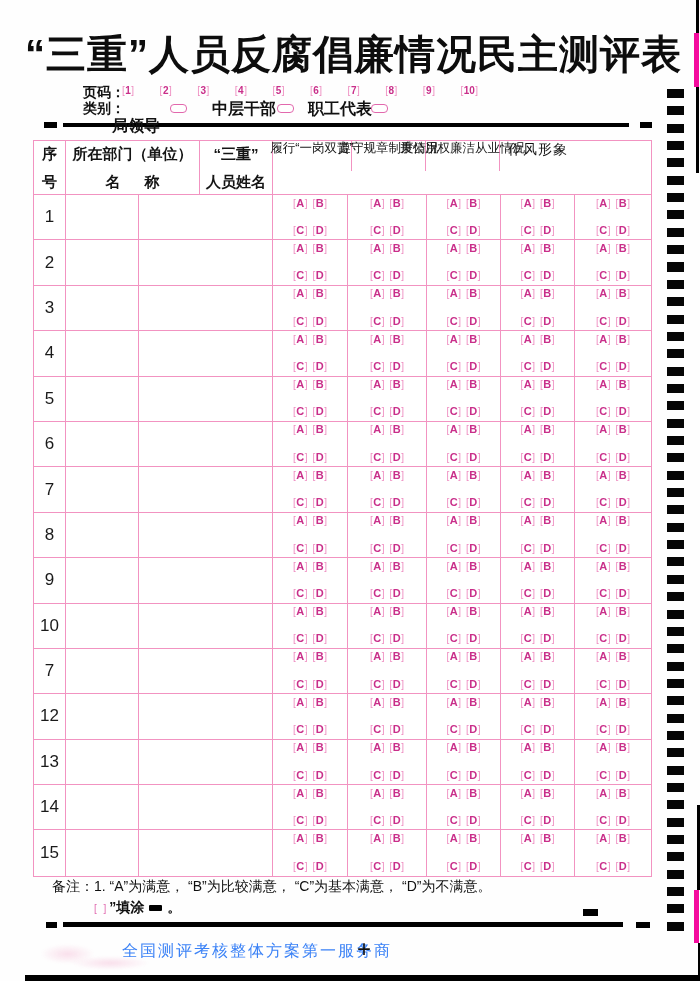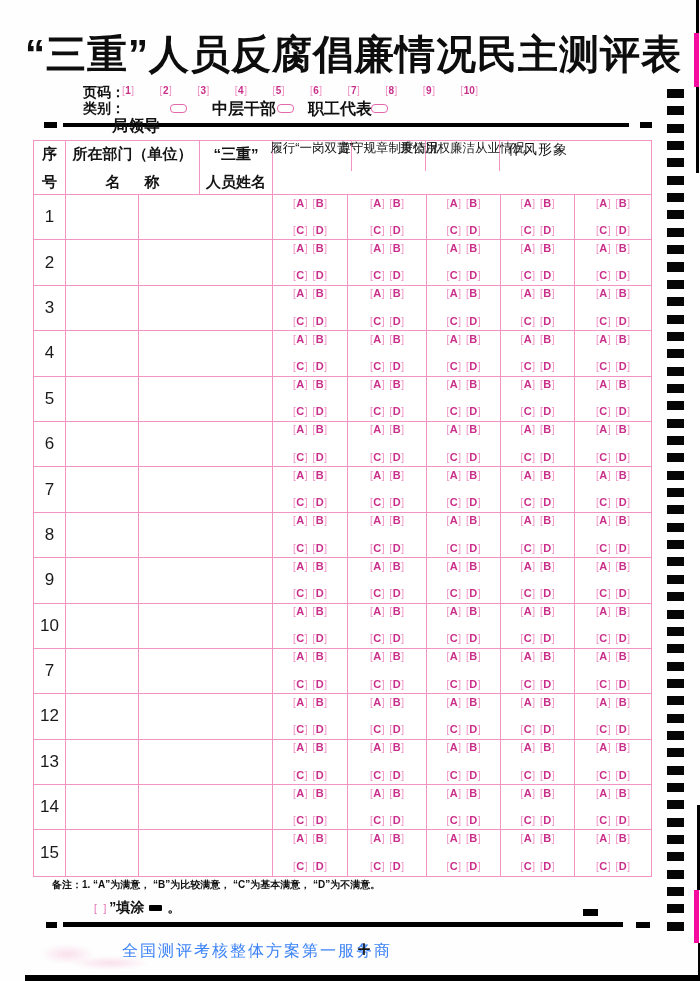--- a/index.html
+++ b/index.html
@@ -54,21 +54,21 @@
   .trow:last-child{border-bottom:none}
   .c{border-right:1px solid #f293c1;height:100%}
   .ci{width:32px;display:flex;align-items:center;justify-content:center;
       font-size:17px;color:#1a1a1a;font-weight:400}
   .cn{width:73px}.cd{width:134px}
   .ce{display:flex;flex-direction:column;justify-content:space-between;align-items:center;padding:2.5px 0 3.5px}
   .ce0{width:75px}.ce1{width:79px}.ce2{width:74px}.ce3{width:74px}.ce4{width:76px;border-right:none}
   .bline{display:flex;gap:5px;justify-content:center}
 
   
-  .note1{position:absolute;left:52px;top:878px;font-size:10px;font-weight:700;color:#101010;white-space:nowrap}
+  .note1{position:absolute;left:52px;top:878px;font-size:14px;font-weight:400;color:#101010;white-space:nowrap}
   .note2{position:absolute;left:93px;top:899px;font-size:14px;font-weight:700;color:#101010;white-space:nowrap;display:flex;align-items:center}
   .note-bk{color:#e06ab0;font-size:10px;font-weight:400;letter-spacing:2px;margin:0 1px}
   .fillmark{display:inline-block;width:13px;height:6px;background:#000;margin:0 5px;border-radius:1px}
 
   
   .footer-text{position:absolute;left:122px;top:941px;font-family:"Liberation Serif",serif;
       font-size:16px;color:#3b82f6;letter-spacing:2px;white-space:nowrap}
   .plus{position:absolute;left:357px;top:935px;font-size:24px;font-weight:400;color:#111}
 
   

